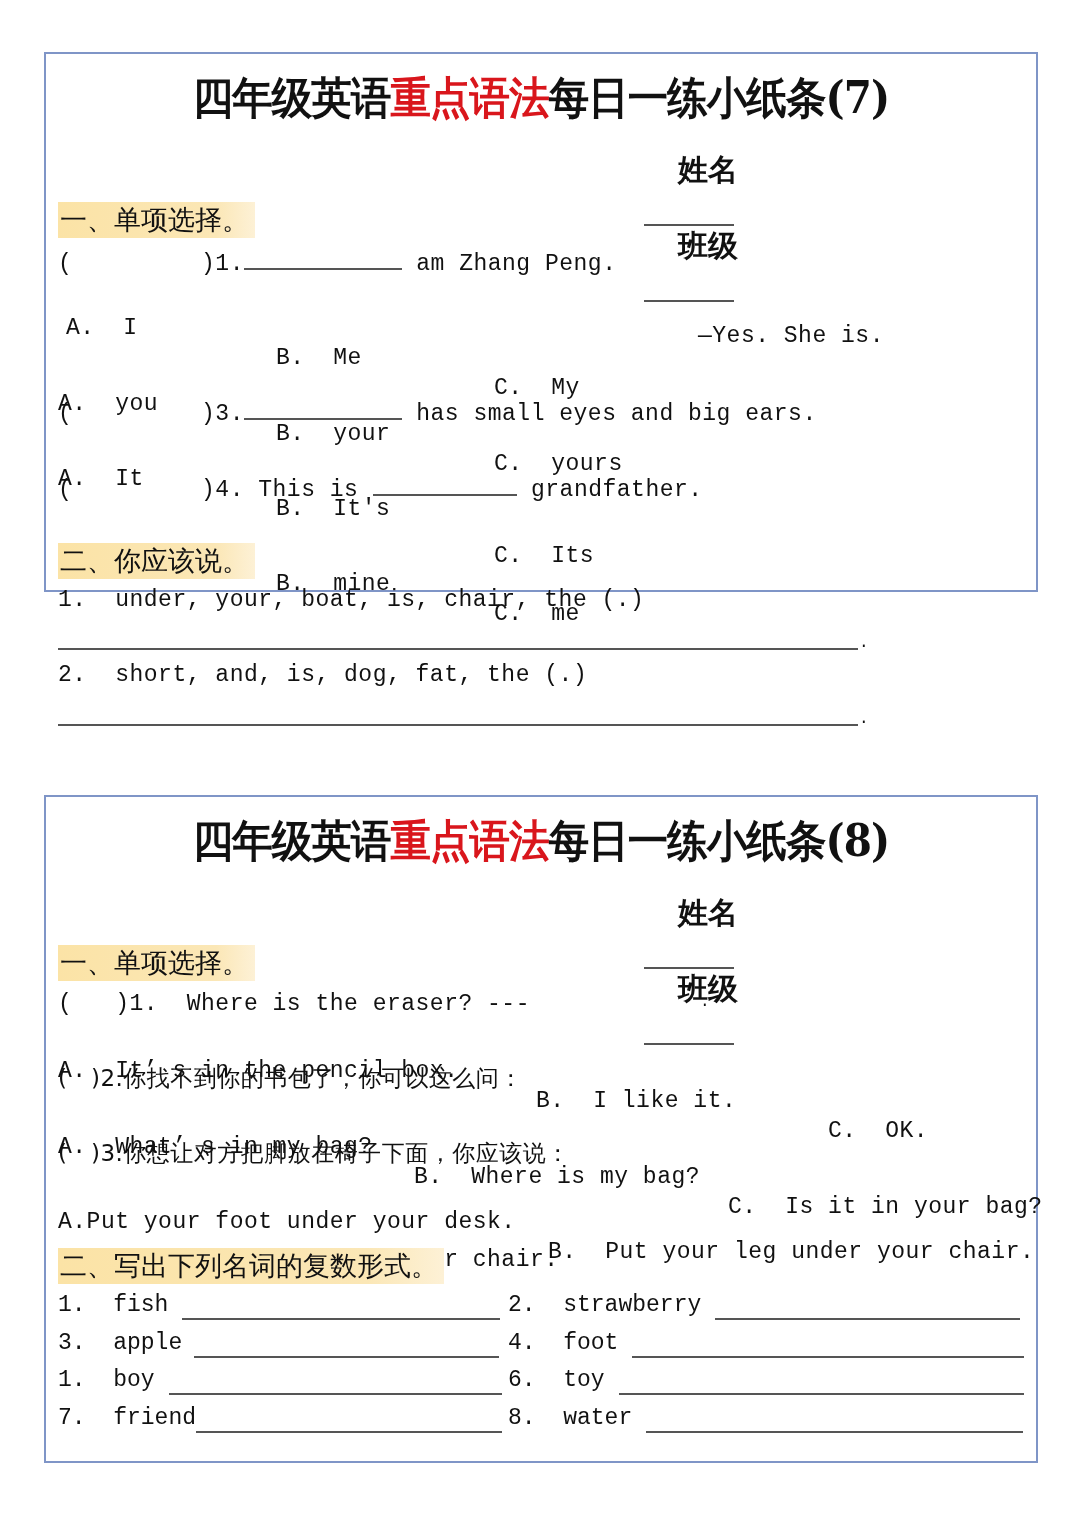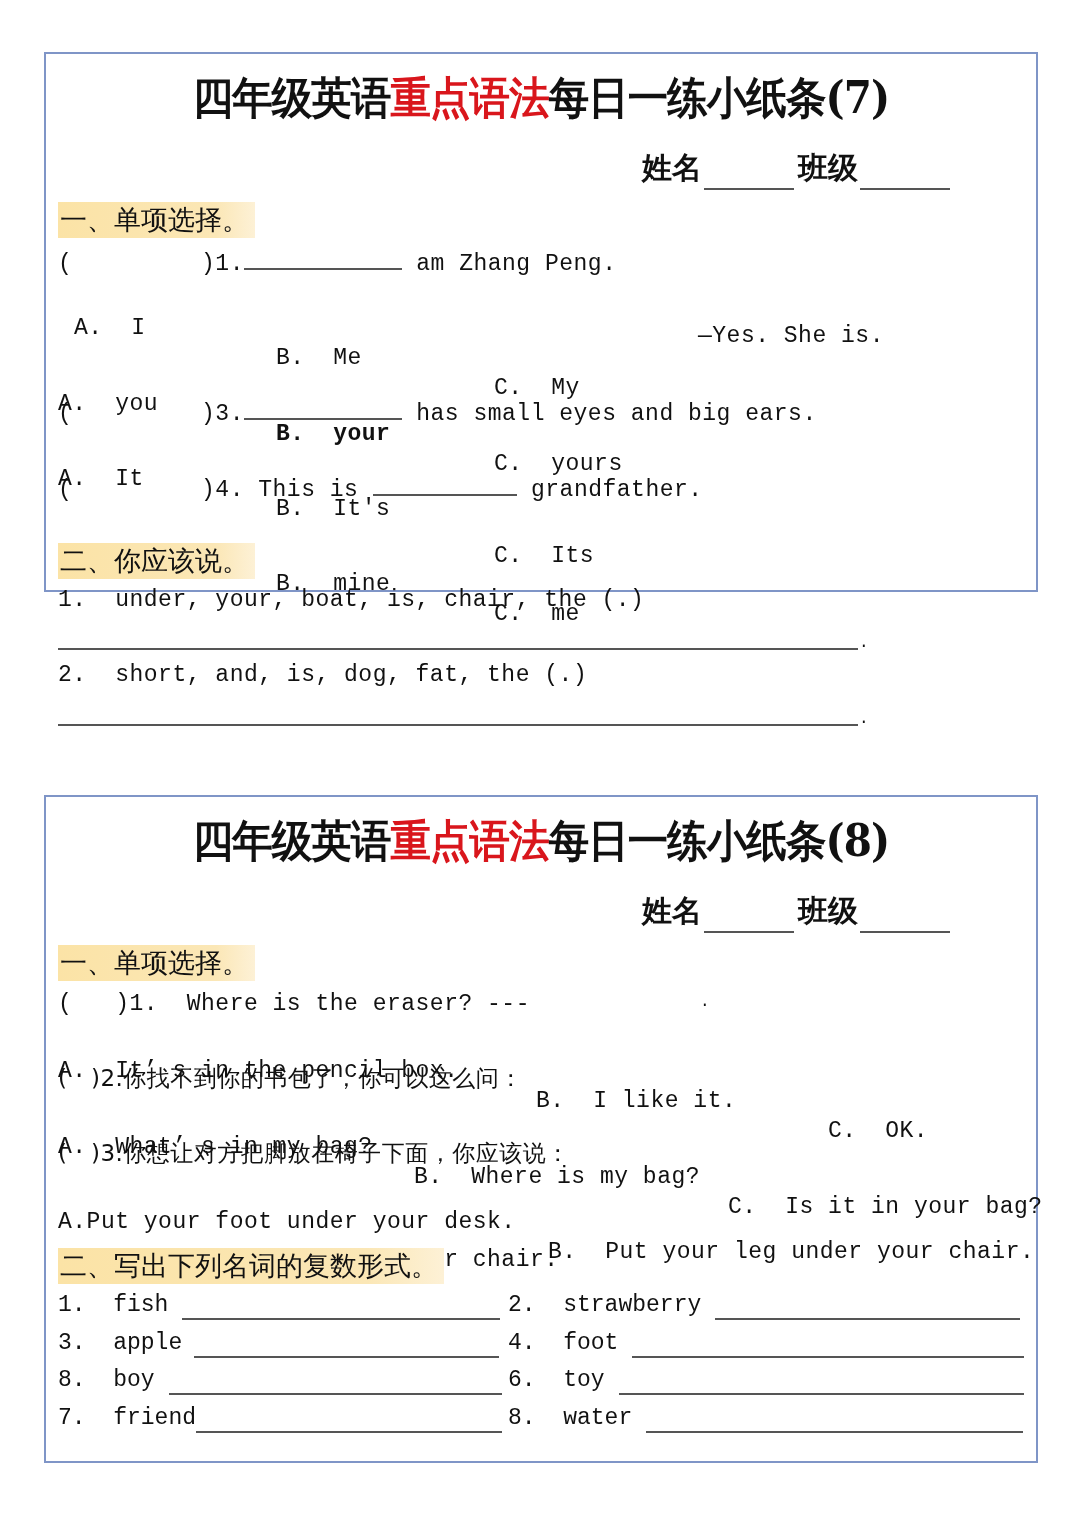--- a/index.html
+++ b/index.html
@@ -38,26 +38,27 @@
       color: #111111;
       font-weight: bold;
       transform: scaleX(0.92);
     }
     .title .red { color: #d9161c; }
 
     .name-row {
       position: absolute;
       left: 596px;
       top: 96px;
-      font-family: Liberation Mono, monospace;
+      font-family: Liberation Serif, serif;
       font-size: 30px;
       line-height: 40px;
       display: flex;
       align-items: flex-end;
       font-weight: bold;
+      flex-direction: column;
     }
     .name-row .blank {
       display: inline-block;
       width: 90px;
       border-bottom: 2px solid #555;
       height: 34px;
       margin: 0 4px 0 2px;
     }
 
     .section-head {
@@ -126,29 +127,29 @@
     <span>姓名</span>
     <span class="blank"></span>
     <span>班级</span>
     <span class="blank"></span>
   </div>
 
   <div class="section-head" style="top:148px;">一、单项选择。</div>
 
   <div class="line" style="top:192px;"><span>(         )1.</span><span class="blank-u" style="width:158px;"></span><span> am Zhang Peng.</span></div>
   <div class="line" style="top:229px;">
-    <span class="opt" style="left:16px;text-align:right;">A.  I</span>
+    <span class="opt" style="left:8px;text-align:right;">A.  I</span>
     <span class="opt" style="left:218px;">B.  Me</span>
     <span class="opt" style="left:436px;">C.  My</span>
   </div>
 
   <div class="line" style="top:267px; left:652px;">—Yes. She is.</div>
   <div class="line" style="top:305px;">
     <span class="opt" style="left:0;">A.  you</span>
-    <span class="opt" style="left:218px;font-weight:bold;">B.  your</span>
+    <span class="opt" style="left:218px;">B.  your</span>
     <span class="opt" style="left:436px;">C.  yours</span>
   </div>
 
   <div class="line" style="top:342px;"><span>(         )3.</span><span class="blank-u" style="width:158px;"></span><span> has small eyes and big ears.</span></div>
   <div class="line" style="top:380px;">
     <span class="opt" style="left:0;">A.  It</span>
     <span class="opt" style="left:218px;">B.  It's</span>
     <span class="opt" style="left:436px;margin-top:17px;">C.  Its</span>
   </div>
 
@@ -216,21 +217,21 @@
   </div>
 
   <div class="noun-row" style="left:12px; top:531px;">
     <span>3.  apple</span><span class="fill" style="width:305px; margin-left:12px;"></span>
   </div>
   <div class="noun-row" style="left:462px; top:531px;">
     <span>4.  foot</span><span class="fill" style="width:392px; margin-left:14px;"></span>
   </div>
 
   <div class="noun-row" style="left:12px; top:568px;">
-    <span>8.  boy</span><span class="fill" style="width:333px; margin-left:14px;"></span>
+    <span>1.  boy</span><span class="fill" style="width:333px; margin-left:14px;"></span>
   </div>
   <div class="noun-row" style="left:462px; top:568px;">
     <span>6.  toy</span><span class="fill" style="width:405px; margin-left:14px;"></span>
   </div>
 
   <div class="noun-row" style="left:12px; top:606px;">
     <span>7.  friend</span><span class="fill" style="width:306px; margin-left:0px;"></span>
   </div>
   <div class="noun-row" style="left:462px; top:606px;">
     <span>8.  water</span><span class="fill" style="width:377px; margin-left:14px;"></span>

